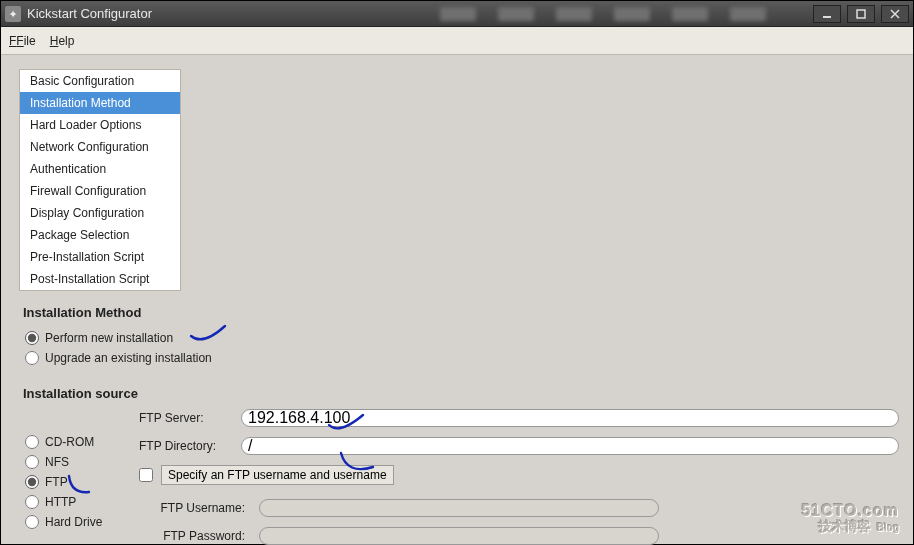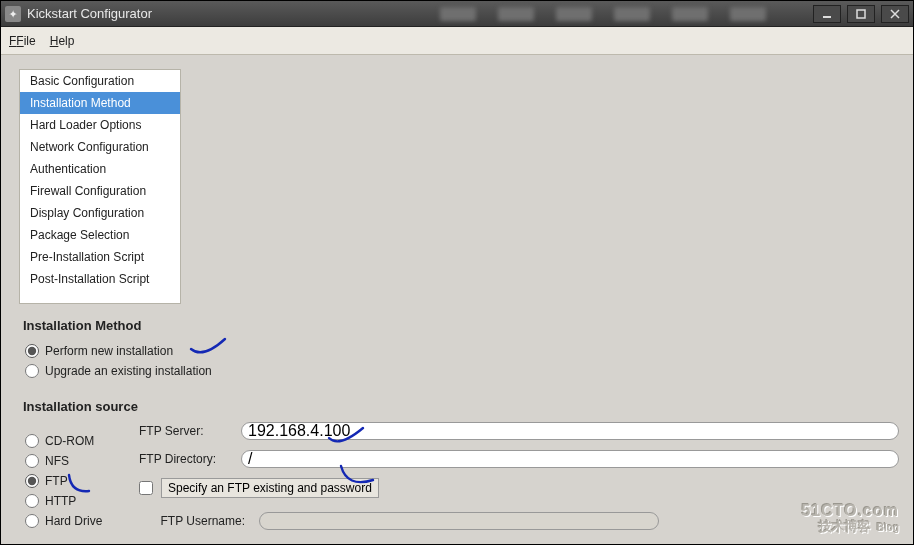--- a/index.html
+++ b/index.html
@@ -196,27 +196,31 @@
             </div>
             <div class="field-row" style="position:relative">
               <span class="field-label">FTP Directory:</span>
               <input class="text-input" type="text" value="/" style="">
               <svg class="annot" style="left:198px; top:14px;" width="40" height="26">
                   <path d="M4 2 Q 10 24 36 16" stroke="#1428b4" stroke-width="2.4" fill="none" stroke-linecap="round"></path>
                 </svg>
             </div>
             <div class="check-row">
               <input type="checkbox" style="">
-              <span class="framed-label">Specify an FTP existing and password</span>
+              <span class="framed-label">Specify an FTP username and username</span>
             </div>
             <div class="cred-block">
               <div class="field-row">
                 <span class="field-label">FTP Username:</span>
                 <input class="text-input" type="text" disabled="" value="" style="">
               </div>
+              <div class="field-row">
+                <span class="field-label">FTP Password:</span>
+                <input class="text-input" type="password" disabled="" value="" style="">
+              </div>
             </div>
           </div>
         </div>
       </div>
 
     </div>
   </div>
 
   <div class="watermark">
     <div class="big">51CTO.com</div>

